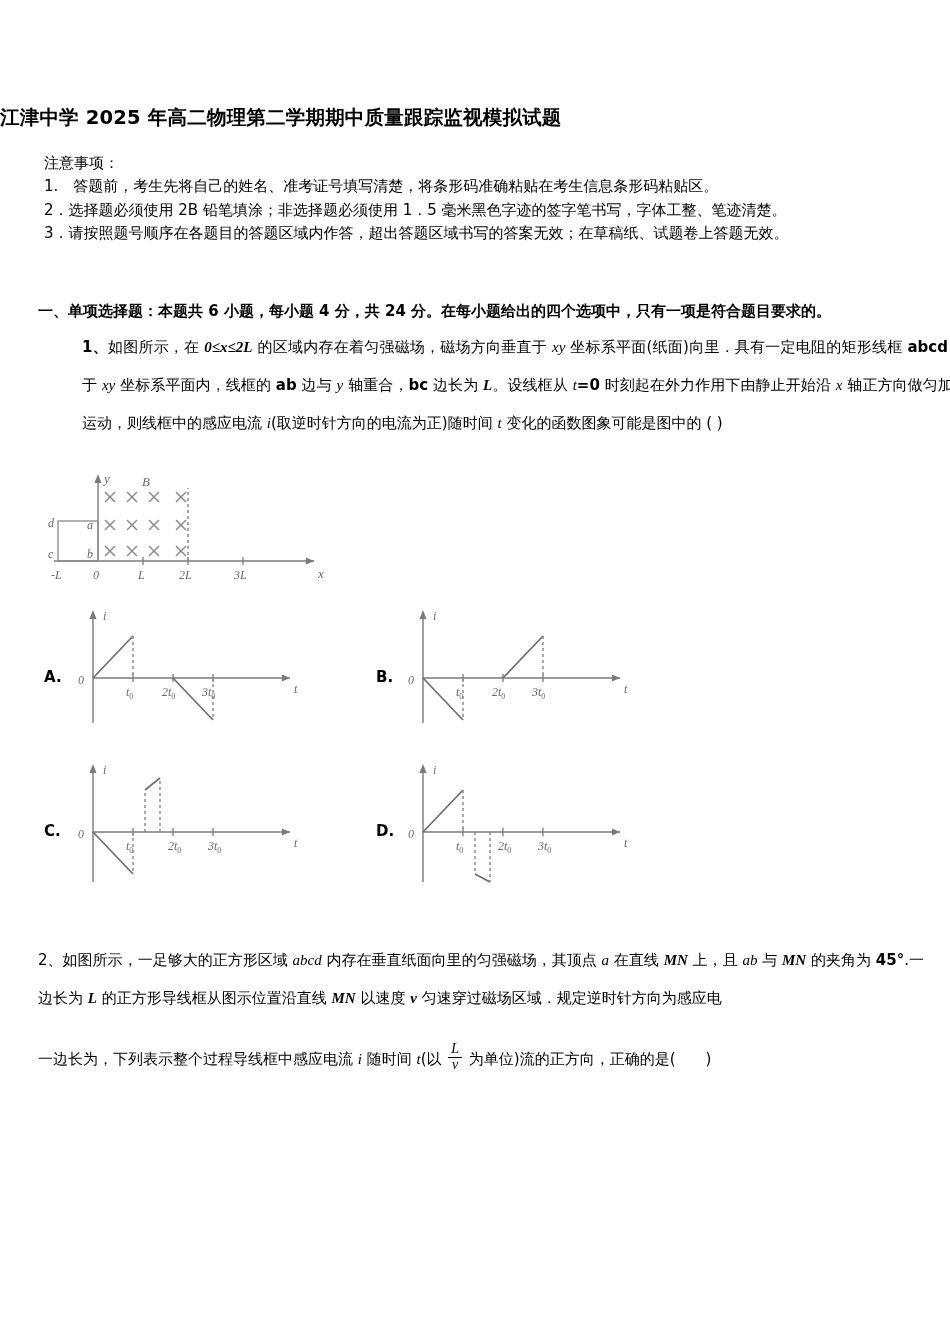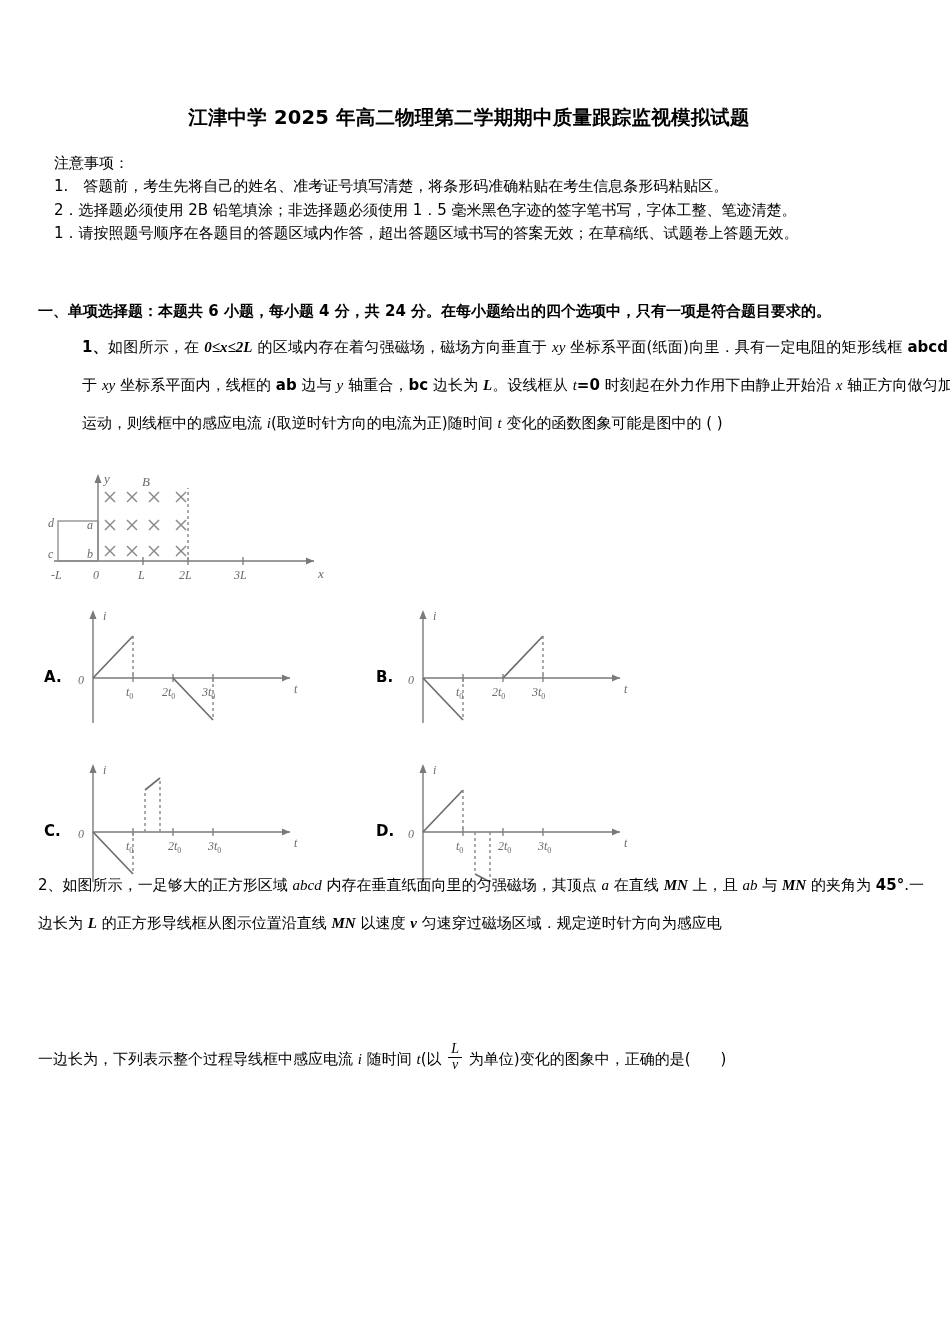--- a/index.html
+++ b/index.html
@@ -23,33 +23,32 @@
     box-sizing: border-box;
     padding: 0;
   }
 
   
   .doc-title {
     position: absolute;
     left: 0;
     right: 12px;
     top: 104px;
-    text-align: center;
     font-family: "DejaVu Sans", "Liberation Sans", sans-serif;
     font-weight: bold;
     font-size: 19.5px;
     letter-spacing: 0.2px;
     color: #000;
     white-space: nowrap;
   }
 
   
   .notice {
     position: absolute;
-    left: 54px;
+    left: 44px;
     top: 152px;
     width: 876px;
   }
   .notice-head {
     font-size: 15px;
     line-height: 23px;
     font-family: "DejaVu Sans", "Liberation Sans", sans-serif;
   }
   .notice-line {
     font-size: 15px;
@@ -73,21 +72,21 @@
   .q-block {
     position: absolute;
     left: 38px;
     width: 886px;
     font-size: 15px;
     line-height: 38px;
     font-family: "DejaVu Sans", "Liberation Sans", sans-serif;
     text-align: justify;
   }
   #q1-text { top: 328px; margin-left: 44px; }
-  #q2-text { top: 866px; }
+  #q2-text { top: 941px; }
   #q2-text2 { top: 1040px; }
 
   .it { font-style: italic; font-family: "Liberation Serif", serif; }
   .bd { font-weight: bold; }
 
   
   .frac {
     display: inline-block;
     vertical-align: middle;
     text-align: center;
@@ -141,21 +140,21 @@
 <body>
 
 <div class="page">
 
   <div class="doc-title">江津中学 2025 年高二物理第二学期期中质量跟踪监视模拟试题</div>
 
   <div class="notice">
     <div class="notice-head">注意事项：</div>
     <div class="notice-line">1.　答题前，考生先将自己的姓名、准考证号填写清楚，将条形码准确粘贴在考生信息条形码粘贴区。</div>
     <div class="notice-line">2．选择题必须使用 2B 铅笔填涂；非选择题必须使用 1．5 毫米黑色字迹的签字笔书写，字体工整、笔迹清楚。</div>
-    <div class="notice-line">1．请按照题号顺序在各题目的答题区域内作答，超出答题区域书写的答案无效；在草稿纸、试题卷上答题无效。</div>
+    <div class="notice-line">3．请按照题号顺序在各题目的答题区域内作答，超出答题区域书写的答案无效；在草稿纸、试题卷上答题无效。</div>
   </div>
 
   <div class="section-head">一、单项选择题：本题共 6 小题，每小题 4 分，共 24 分。在每小题给出的四个选项中，只有一项是符合题目要求的。</div>
 
   <div class="q-block" id="q1-text">
     <span class="bd">1、</span><span>如图所示，在 </span><span class="it bd">0≤x≤2L</span><span> 的区域内存在着匀强磁场，磁场方向垂直于 </span><span class="it">xy</span><span> 坐标系平面(纸面)向里．具有一定电阻的矩形线框 </span><span class="bd">abcd</span><span> 位于 </span><span class="it">xy</span><span> 坐标系平面内，线框的 </span><span class="bd">ab</span><span> 边与 </span><span class="it">y</span><span> 轴重合，</span><span class="bd">bc</span><span> 边长为 </span><span class="it bd">L</span><span>。设线框从 </span><span class="it">t</span><span class="bd">=0</span><span> 时刻起在外力作用下由静止开始沿 </span><span class="it">x</span><span> 轴正方向做匀加速运动，则线框中的感应电流 </span><span class="it">i</span><span>(取逆时针方向的电流为正)随时间 </span><span class="it">t</span><span> 变化的函数图象可能是图中的 ( )</span>
   </div>
 
   <div class="fig" id="fig-field">
     <svg width="290" height="122" viewBox="0 0 290 122">
@@ -353,16 +352,16 @@
       <text x="128" y="98" font-size="12"><tspan>2t</tspan><tspan font-size="8" dy="3" font-style="normal">0</tspan></text>
       <text x="168" y="98" font-size="12"><tspan>3t</tspan><tspan font-size="8" dy="3" font-style="normal">0</tspan></text>
     </svg>
   </div>
 
   <div class="q-block" id="q2-text">
     <span>2、</span><span>如图所示，一足够大的正方形区域 </span><span class="it">abcd</span><span> 内存在垂直纸面向里的匀强磁场，其顶点 </span><span class="it">a</span><span> 在直线 </span><span class="it bd">MN</span><span> 上，且 </span><span class="it">ab</span><span> 与 </span><span class="it bd">MN</span><span> 的夹角为 </span><span class="bd">45°</span><span>.一边长为 </span><span class="it bd">L</span><span> 的正方形导线框从图示位置沿直线 </span><span class="it bd">MN</span><span> 以速度 </span><span class="it bd">v</span><span> 匀速穿过磁场区域．规定逆时针方向为感应电</span>
   </div>
 
   <div class="q-block" id="q2-text2">
-    <span>一边长为，下列表示整个过程导线框中感应电流 </span><span class="it">i</span><span> 随时间 </span><span class="it">t</span><span>(以 </span><span class="frac"><span class="num-t">L</span><span class="den-t">v</span></span><span> 为单位)变化的图象中，正确的是(　　)</span>
+    <span>一边长为，下列表示整个过程导线框中感应电流 </span><span class="it">i</span><span> 随时间 </span><span class="it">t</span><span>(以 </span><span class="frac"><span class="num-t">L</span><span class="den-t">v</span></span><span> 为单位)流的正方向，正确的是(　　)</span>
   </div>
 
 </div>
 
 </body></html>

